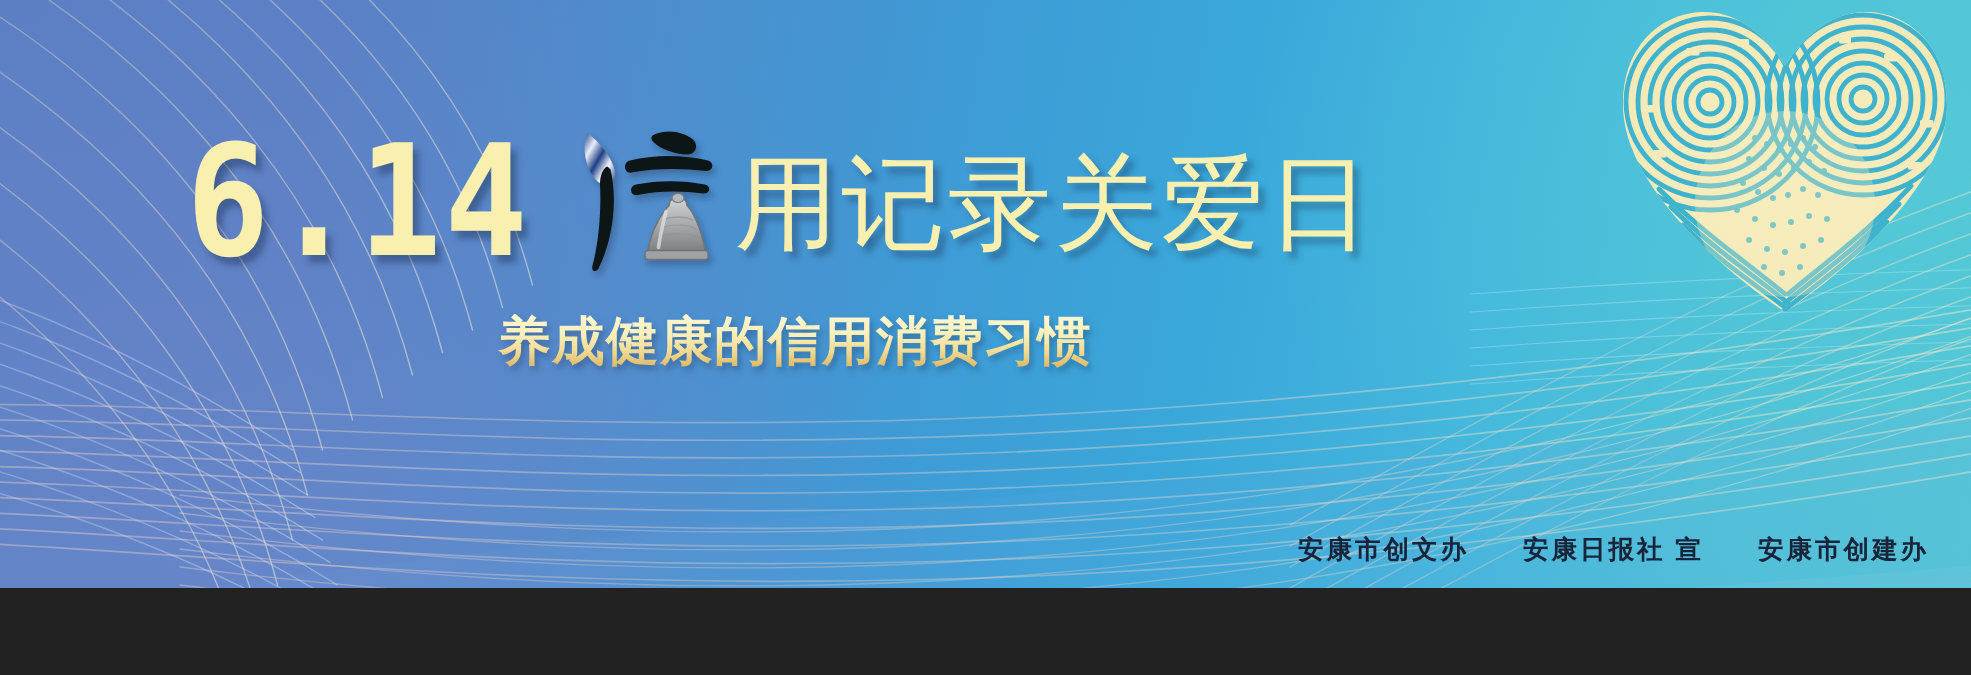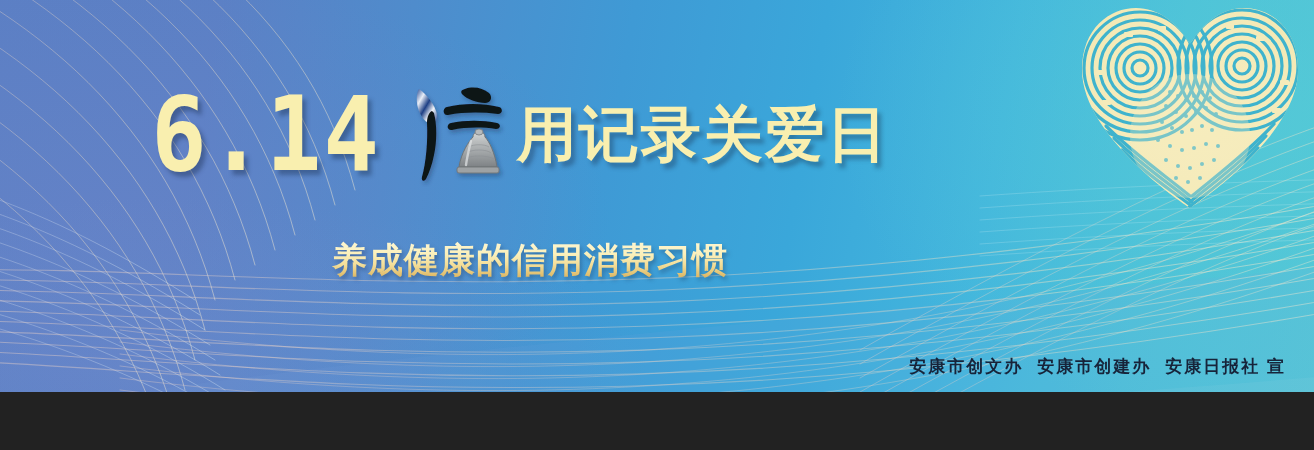--- a/index.html
+++ b/index.html
@@ -87,34 +87,34 @@
   }
   
   #xin-glyph {
     position: relative;
     width: 104px;
     height: 104px;
     margin-right: 6px;
     flex: 0 0 auto;
   }
   #title-main {
-    font-size: 60px;
-    font-weight: bold;
+    font-size: 69px;
+    font-weight: normal;
     color: #f9efaf;
     letter-spacing: 2px;
     text-shadow: 4px 5px 4px rgba(20,40,70,0.35);
     line-height: 1;
     white-space: nowrap;
   }
 
   
   #subtitle-row {
     position: absolute;
     left: 0;
-    top: 241px;
+    top: 209px;
     width: 1060px;
     display: flex;
     align-items: center;
     justify-content: center;
     gap: 44px;
     white-space: nowrap;
   }
   .subtitle-part {
     font-size: 35px;
     font-weight: bold;
@@ -137,21 +137,21 @@
   #credits {
     position: absolute;
     right: 28px;
     bottom: 14px;
     font-size: 17px;
     font-weight: bold;
     color: #17243a;
     letter-spacing: 2px;
     white-space: nowrap;
     display: flex;
-    gap: 14px;
+    gap: 36px;
   }
 </style>
 </head>
 <body>
 
 <div id="banner">
 
   <div class="tint tint-left"></div>
   <div class="tint tint-right"></div>
   <div class="tint tint-bottomleft"></div>
@@ -424,17 +424,17 @@
 
     <span id="title-main">用记录关爱日</span>
   </div>
 
   <div id="subtitle-row">
     <span class="subtitle-part">养成健康的信用消费习惯</span>
   </div>
 
   <div id="credits">
     <span>安康市创文办</span>
+    <span>安康日报社 宣</span>
     <span>安康市创建办</span>
-    <span>安康日报社 宣</span>
   </div>
 
 </div>
 
 </body></html>

